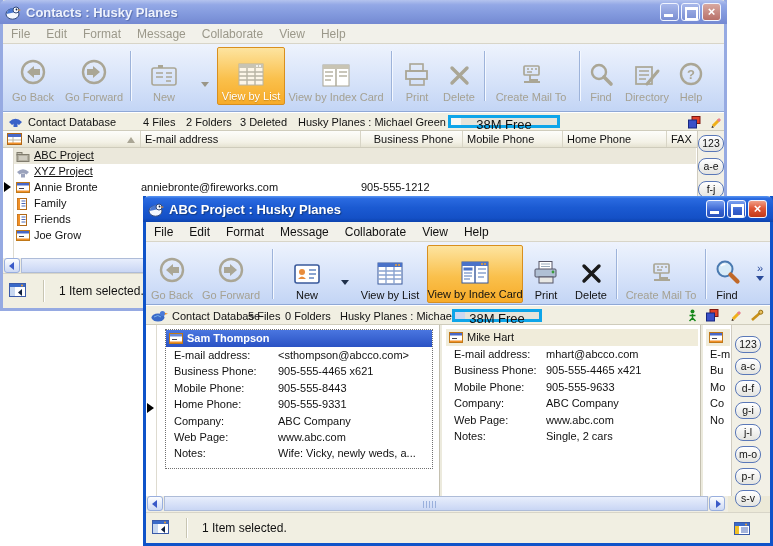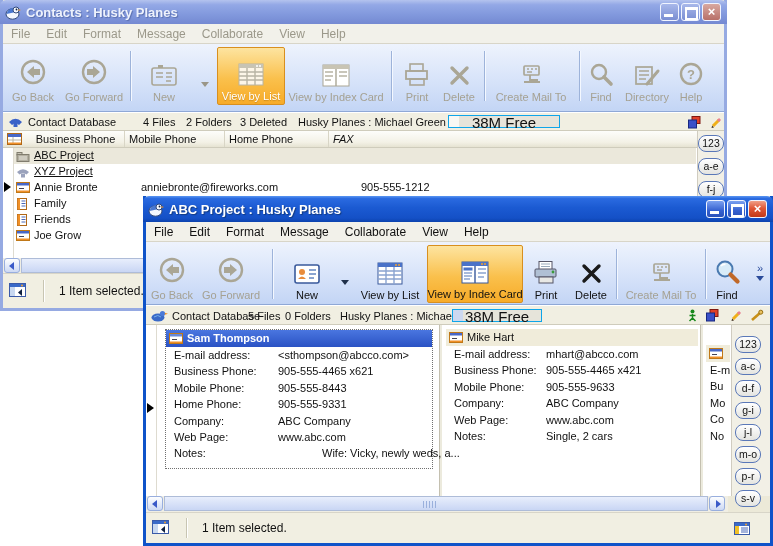--- a/index.html
+++ b/index.html
@@ -34,22 +34,22 @@
   .tbtn{position:absolute;top:3px;height:58px;display:flex;flex-direction:column;align-items:center;
     justify-content:flex-end;gap:3px;box-sizing:border-box;}
   .tlbl{font-size:11px;line-height:12px;padding-bottom:2px;white-space:nowrap;}
   .dis{color:#a5a192;}
   .wlbl{color:#fff;text-shadow:0 1px 1px #c88a20;}
   .hl{background:linear-gradient(#fde4a0,#fac04c 55%,#f7ab28);border:1px solid #d88f1f;border-radius:2px;}
   .tsep{position:absolute;top:7px;height:50px;width:1px;background:#9db3da;border-right:1px solid #f4f8ff;}
   .tdrop{width:0;height:0;border-left:4px solid transparent;border-right:4px solid transparent;}
   .infobar{position:absolute;background:#f1efe2;border-top:1px solid #fff;border-bottom:1px solid #cfccbc;box-sizing:border-box;}
   .ib{position:absolute;top:3px;white-space:nowrap;}
-  .pbar{position:absolute;top:2px;height:13px;border:1px solid #0ea5e9;background:#e6e4da;
-    text-align:center;line-height:13px;font-size:15px;box-sizing:border-box;}
+  .pbar{position:absolute;top:2px;height:13px;border:3px solid #0ea5e9;background:#e6e4da;
+    text-align:center;line-height:13px;font-size:13px;box-sizing:border-box;}
   .pfill{position:absolute;left:0;top:0;bottom:0;width:10px;background:#f8f8f4;}
   .ptext{position:relative;}
   
   .colheaders{position:absolute;display:flex;background:linear-gradient(#fdfdfb,#f3f1e6 70%,#e6e3d2);
     border-bottom:1px solid #cfccbc;box-sizing:border-box;}
   .hcell{position:relative;border-right:1px solid #d8d5c6;box-sizing:border-box;padding:2px 0 0 4px;
     white-space:nowrap;overflow:hidden;}
   .sortasc{position:absolute;right:5px;top:6px;width:0;height:0;border-left:4px solid transparent;
     border-right:4px solid transparent;border-bottom:6px solid #aaa695;}
   .listarea{position:absolute;background:#fff;}
@@ -249,24 +249,29 @@
     </div>
     <div class="colheaders" style="left:3px;top:131px;width:721px;height:17px;">
       <div class="hcell" style="width:20px;border-right:none;">
         <svg width="15" height="12">
             <rect x="0.5" y="0.5" width="14" height="11" fill="#fff" stroke="#b06818"></rect>
             <rect x="1" y="1" width="13" height="3" fill="#4868c8"></rect>
             <path d="M1 7 H14 M6 4 V11" stroke="#b8b4a4"></path>
             <rect x="1" y="9.5" width="13" height="1.5" fill="#f09028"></rect>
           </svg>
       </div>
+      <div class="hcell" style="width:118px;">
+        <span>Name</span>
+        <div class="sortasc"></div>
+      </div>
+      <div class="hcell" style="width:220px;"><span>E-mail address</span></div>
       <div class="hcell" style="width:102px;text-align:center;"><span>Business Phone</span></div>
       <div class="hcell" style="width:100px;"><span>Mobile Phone</span></div>
       <div class="hcell" style="width:104px;"><span>Home Phone</span></div>
-      <div class="hcell" style="width:36px;border-right:none;font-style:italic;"><span>FAX</span></div>
+      <div class="hcell" style="width:36px;border-right:none;"><span>FAX</span></div>
     </div>
     <div class="listarea" style="left:3px;top:148px;width:721px;height:110px;">
       <div class="gutter">
         <div class="pointer" style="left:1px;top:34px;"></div>
       </div>
       <div class="lrow sel" style="top:0;">
         <svg class="ricon" width="14" height="12">
             <rect x="1" y="2.5" width="5" height="2.5" fill="#c8c4b6" stroke="#807c6e"></rect>
             <rect x="1" y="4.5" width="12" height="7" fill="#b4b0a2" stroke="#807c6e"></rect>
             <path d="M3 7 h8 M3 9 h8" stroke="#e8e6de"></path>
@@ -528,21 +533,21 @@
         <div class="cfield">
             <span class="clbl">Company:</span>
             <span class="cval" style="left:112px;">ABC Company</span>
           </div>
         <div class="cfield">
             <span class="clbl">Web Page:</span>
             <span class="cval" style="left:112px;">www.abc.com</span>
           </div>
         <div class="cfield">
             <span class="clbl">Notes:</span>
-            <span class="cval" style="left:112px;margin-left:44px;">Wife: Vicky, newly weds, a...</span>
+            <span class="cval" style="left:112px;">Wife: Vicky, newly weds, a...</span>
           </div>
       </div>
 
       <div class="card" style="left:300px;top:4px;width:252px;height:122px;">
         <div class="chead normhead">
           <svg class="cicon" width="14" height="11">
               <rect x="0.5" y="0.5" width="13" height="10" fill="#fff" stroke="#c07818"></rect>
               <rect x="1" y="1" width="12" height="2.5" fill="#4868c8"></rect>
               <path d="M3 6.5 h5" stroke="#445"></path>
               <rect x="1" y="8.5" width="12" height="1.5" fill="#f09028"></rect>
@@ -568,21 +573,21 @@
         <div class="cfield">
             <span class="clbl">Web Page:</span>
             <span class="cval" style="left:100px;">www.abc.com</span>
           </div>
         <div class="cfield">
             <span class="clbl">Notes:</span>
             <span class="cval" style="left:100px;">Single, 2 cars</span>
           </div>
       </div>
 
-      <div class="card" style="left:560px;top:20px;width:24px;height:122px;overflow:hidden;">
+      <div class="card" style="left:560px;top:4px;width:24px;height:122px;overflow:hidden;">
         <div class="chead normhead" style="width:200px;">
           <svg class="cicon" width="14" height="11">
               <rect x="0.5" y="0.5" width="13" height="10" fill="#fff" stroke="#c07818"></rect>
               <rect x="1" y="1" width="12" height="2.5" fill="#4868c8"></rect>
               <path d="M3 6.5 h5" stroke="#445"></path>
               <rect x="1" y="8.5" width="12" height="1.5" fill="#f09028"></rect>
             </svg>
         </div>
         <div class="cfield">
             <span class="clbl" style="left:4px;">E-m</span>

